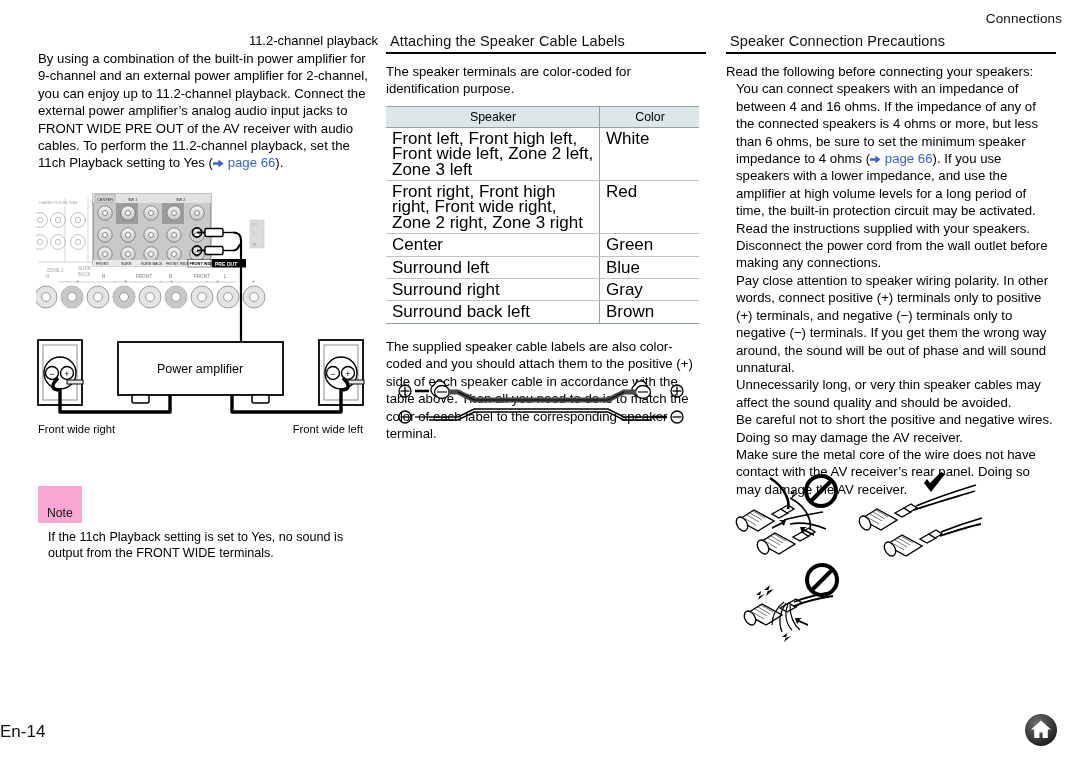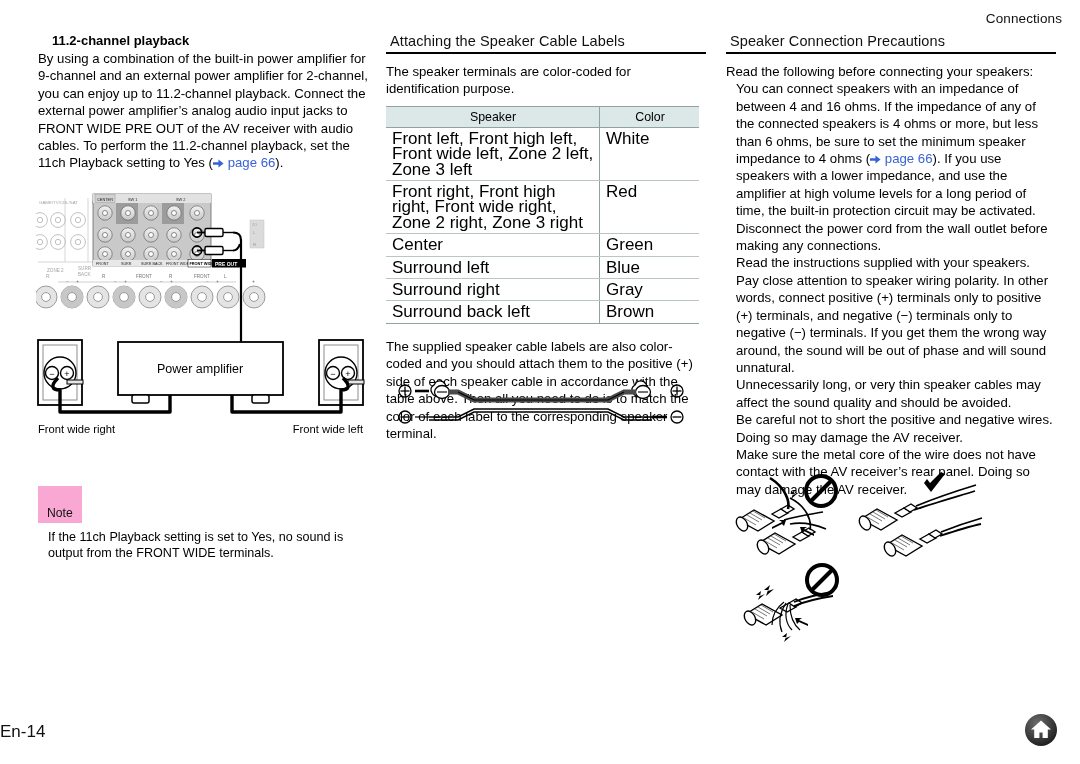--- a/index.html
+++ b/index.html
@@ -48,21 +48,22 @@
   }
   .sec-rule {
     border: 0;
     border-top: 2.4px solid #000;
     margin: 0 0 9px 0;
   }
 
   .sub-title {
     font-size: 13px;
     margin: 0 0 2px 14px;
-    font-weight: bold;
+    font-weight: normal;
+    text-align: right;
   }
 
   p.body {
     font-size: 13.2px;
     line-height: 17.4px;
     margin: 0 0 8px 0;
     color: #000;
   }
   .bullet-list {
     list-style: none;
@@ -467,22 +468,22 @@
   <div class="col col-right">
     <h2 class="sec-title">Speaker Connection Precautions</h2>
     <hr class="sec-rule">
 
     <div class="lead">Read the following before connecting your speakers:</div>
 
     <ul class="bullet-list">
       <li><span>You can connect speakers with an impedance of between 4 and 16 ohms. If the impedance of any of the connected speakers is 4 ohms or more, but less than 6 ohms, be sure to set the minimum speaker impedance to 4 ohms (</span><span class="pgref"><svg class="arrow-glyph" viewBox="0 0 11 9">
               <path d="M0 3.2 h5.4 V0.6 L10.6 4.5 L5.4 8.4 V5.8 H0 Z" fill="#3a62d8"></path>
             </svg>&nbsp;<span class="pglink">page 66</span></span><span>). If you use speakers with a lower impedance, and use the amplifier at high volume levels for a long period of time, the built-in protection circuit may be activated.</span></li>
+      <li>Read the instructions supplied with your speakers.</li>
       <li>Disconnect the power cord from the wall outlet before making any connections.</li>
-      <li>Read the instructions supplied with your speakers.</li>
       <li>Pay close attention to speaker wiring polarity. In other words, connect positive (+) terminals only to positive (+) terminals, and negative (−) terminals only to negative (−) terminals. If you get them the wrong way around, the sound will be out of phase and will sound unnatural.</li>
       <li>Unnecessarily long, or very thin speaker cables may affect the sound quality and should be avoided.</li>
       <li>Be careful not to short the positive and negative wires. Doing so may damage the AV receiver.</li>
       <li>Make sure the metal core of the wire does not have contact with the AV receiver’s rear panel. Doing so may damage the AV receiver.</li>
     </ul>
   </div>
 
   <div class="fig" style="left:728px; top:472px;">
     <svg width="260" height="170" viewBox="0 0 260 170">
 

